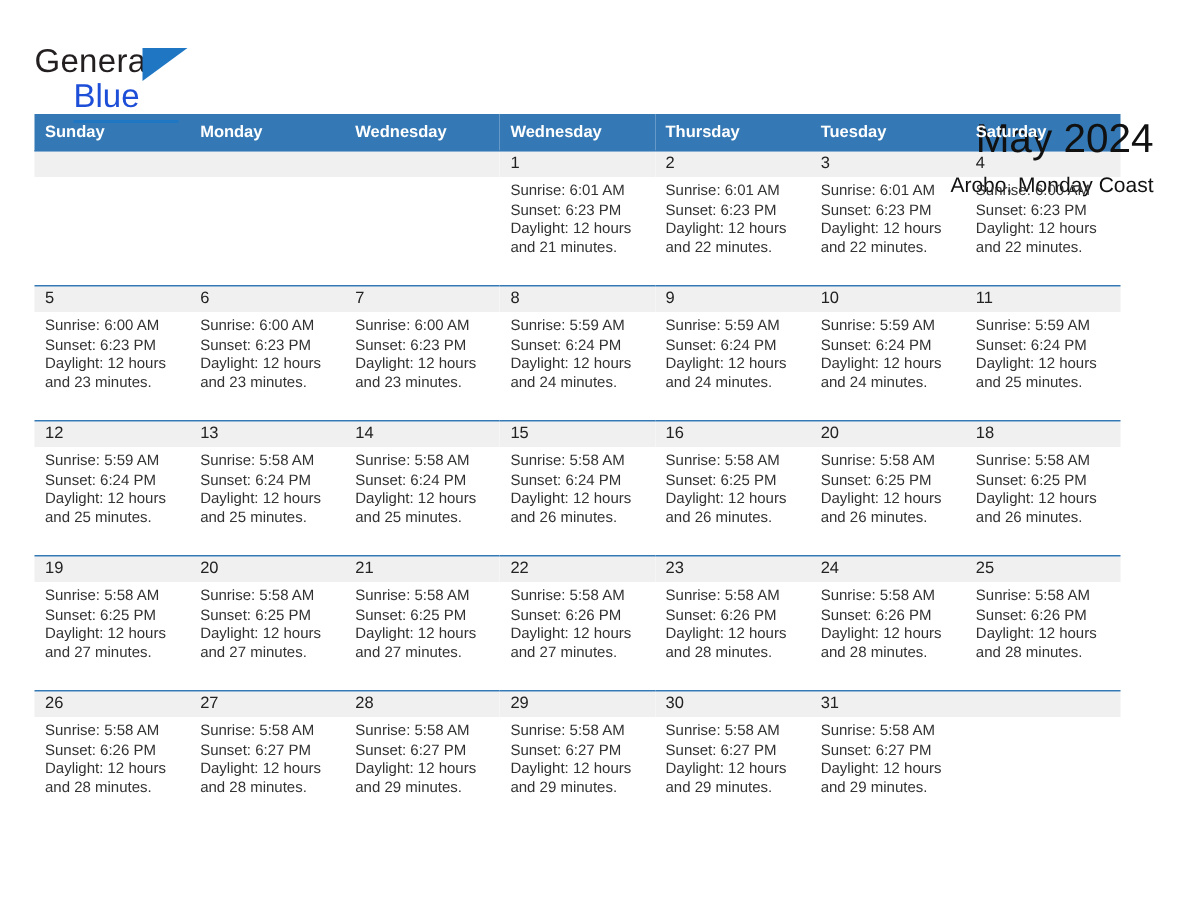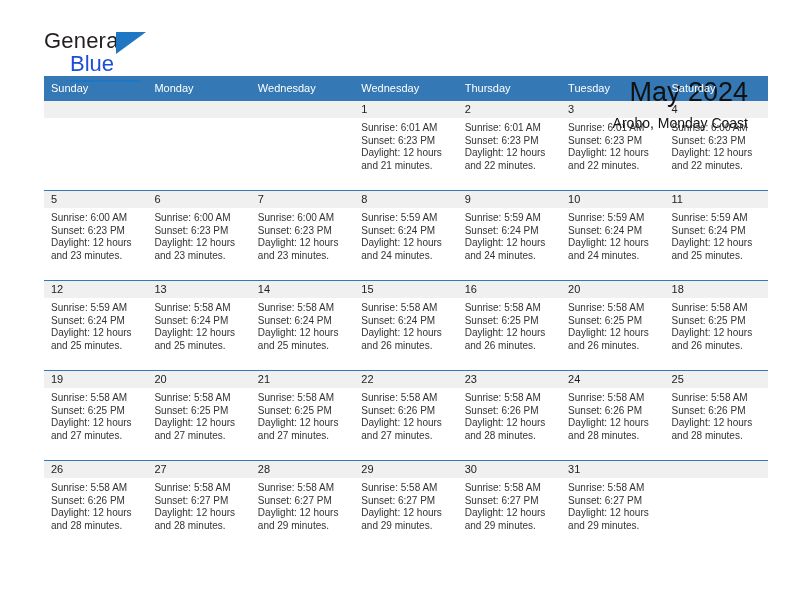--- a/index.html
+++ b/index.html
@@ -12,21 +12,21 @@
     height: 612px;
     font-family: "Liberation Sans", sans-serif;
     color: #1a1a1a;
     overflow: hidden;
   }
   .page {
     position: relative;
     width: 792px;
     height: 612px;
     box-sizing: border-box;
-    padding: 0 44px;
+    padding: 0 23px;
   }
 
   
   .top-bar {
     display: flex;
     align-items: flex-start;
     justify-content: space-between;
     padding-top: 30px;
     height: 72px;
     box-sizing: border-box;
@@ -90,21 +90,21 @@
     width: 724px;
     border-collapse: collapse;
     table-layout: fixed;
   }
   .calendar col { width: 103.42px; }
 
   thead th {
     background: #3479b5;
     color: #ffffff;
     font-size: 11px;
-    font-weight: normal;
+    font-weight: bold;
     text-align: left;
     padding: 6px 0 6px 7px;
     height: 21px;
     box-sizing: border-box;
     vertical-align: middle;
   }
 
   tbody td {
     vertical-align: top;
     padding: 0;

